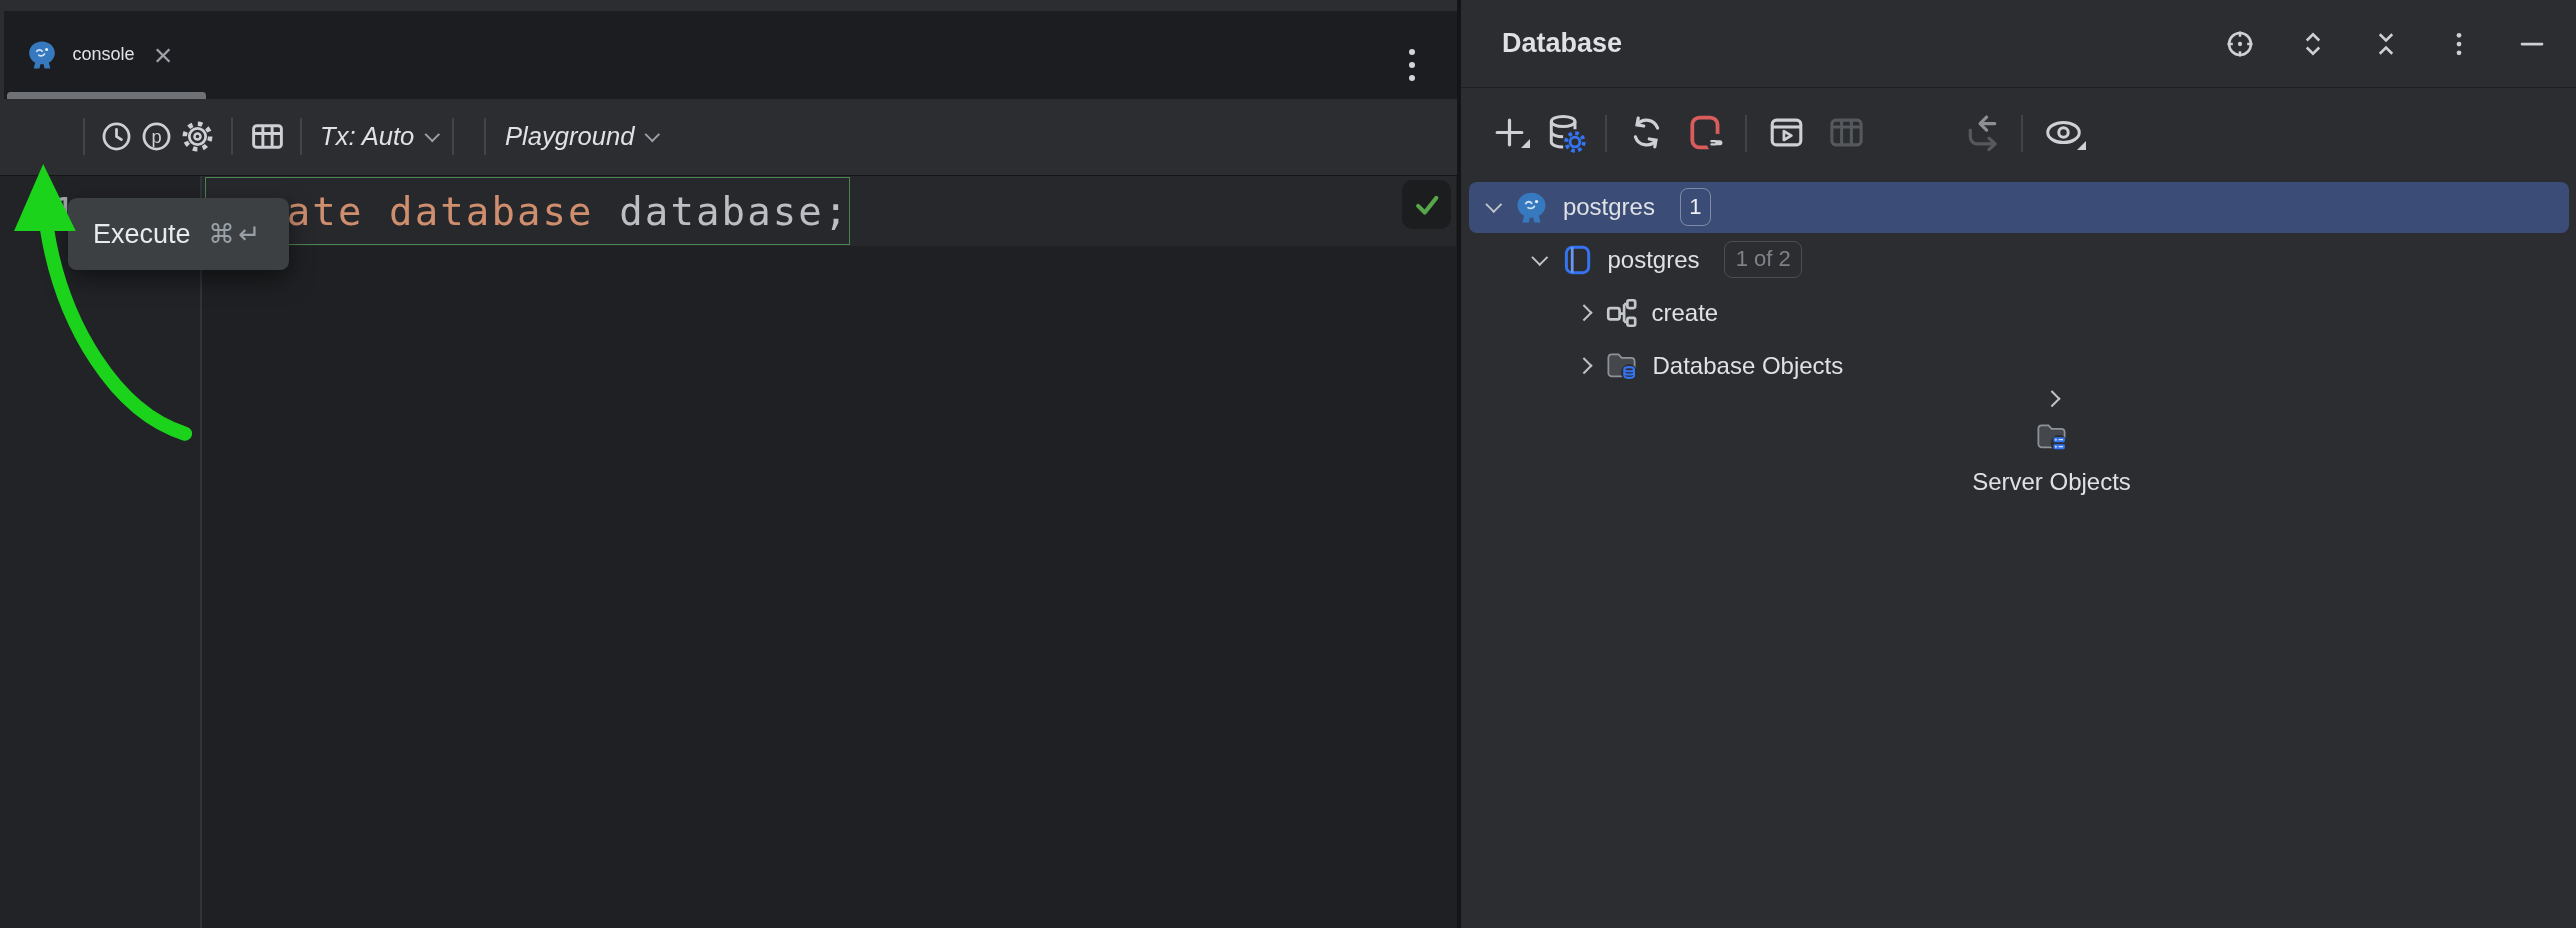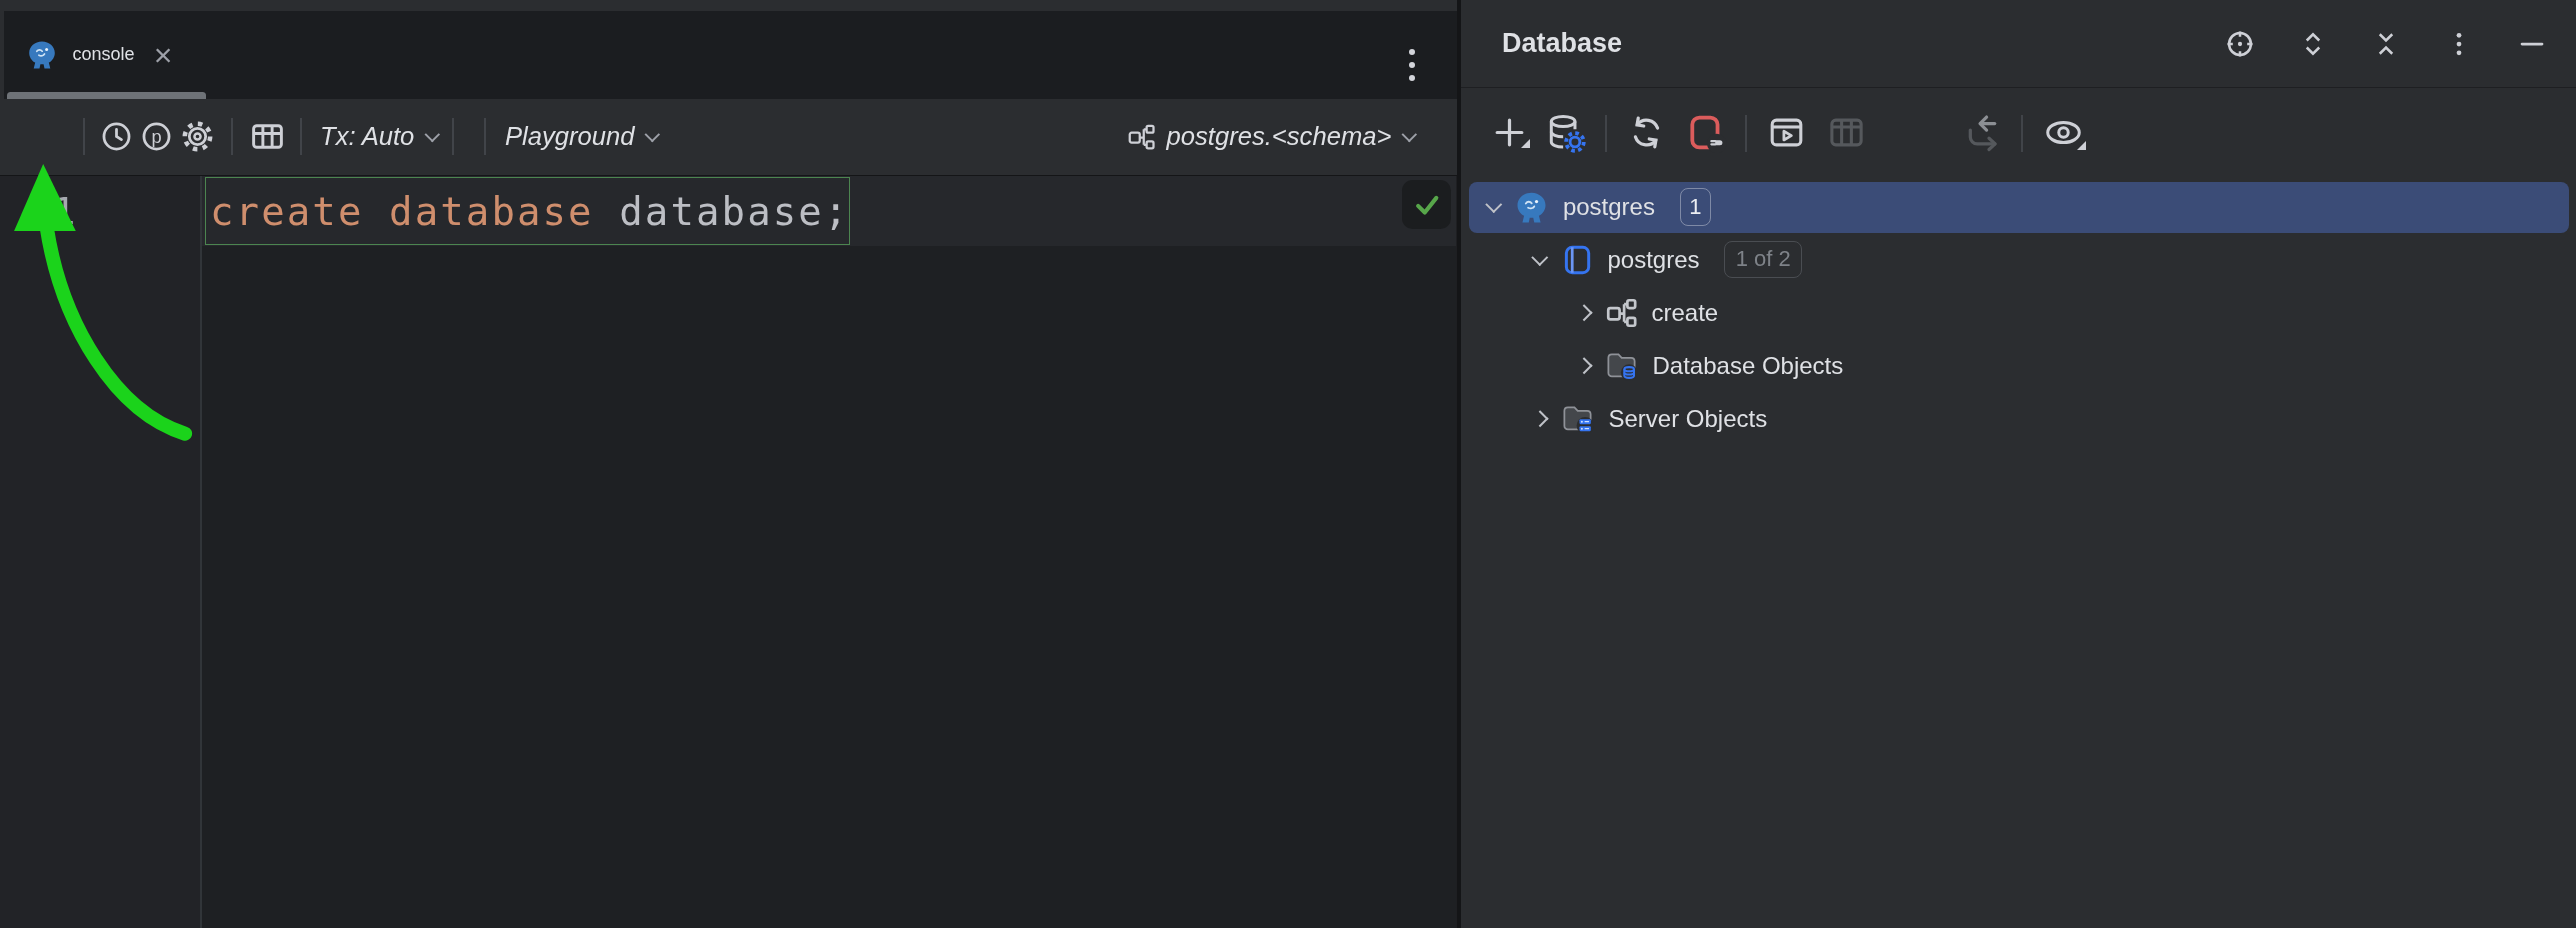--- a/index.html
+++ b/index.html
@@ -156,52 +156,42 @@
 
       <div class="stop-sq"></div>
 
       <div class="tb-sep" style="left:484px"></div>
 
       <div class="tb-item" style="left:505px">
         <span class="tb-label">Playground</span>
         <span class="chev-dn"></span>
       </div>
 
-      <div class="tb-item" style="left:1126px">
-        <span style="margin-right:10.6px">
-          <svg width="30" height="30" viewBox="0 0 24 24">
-              <g fill="none" stroke="#ced0d6" stroke-width="1.8">
-                <rect x="3" y="8.5" width="8" height="8" rx="1.5"></rect>
-                <rect x="16.5" y="3" width="5.5" height="5.5" rx="1.2"></rect>
-                <rect x="16.5" y="15.5" width="5.5" height="5.5" rx="1.2"></rect>
-                <path d="M11 12.5h3.2M14.2 5.8v12.4M14.2 5.8h2.3M14.2 18.2h2.3"></path>
-              </g>
-            </svg>
-        </span>
-        <span class="tb-label">postgres.&lt;schema&gt;</span>
-        <span class="chev-dn"></span>
-      </div>
     </div>
 
     <div class="gutter"></div>
     <div class="editor"></div>
     <div class="cur-row"></div>
     <div class="gutter-line"></div>
     <div class="line-num">1</div>
     <div class="stmt-box"></div>
     <div class="code-line"><span class="kw">create database</span><span class="ident"> database</span><span class="punct">;</span></div>
 
     <div class="check-chip">
       <span>
         <svg width="32" height="32" viewBox="0 0 36 36">
             <path d="M8 19l7.5 7.5L28.5 10" fill="none" stroke="#57a64a" stroke-width="4.6" stroke-linecap="round" stroke-linejoin="round"></path>
           </svg>
       </span>
     </div>
 
+    <div class="tooltip">
+      <span class="tl">Execute</span>
+      <span class="ts">⌘↵</span>
+    </div>
 
     <svg class="annot-arrow" viewBox="0 0 320 560">
       <path d="M210 342 C 132 318, 70 218, 53 108" fill="none" stroke="#1bd31b" stroke-width="16" stroke-linecap="round"></path>
       <polygon points="49,36 16,112 86,112" fill="#1bd31b"></polygon>
     </svg>
   </div>
 
   <div class="pane-divider"></div>
 
   <div class="db-panel">
@@ -395,21 +385,21 @@
             <g fill="none" stroke="#3574f0" stroke-width="1.9">
                 <ellipse cx="23" cy="19.4" rx="4.4" ry="1.9"></ellipse>
                 <path d="M18.6 19.4v6c0 1.1 2 1.9 4.4 1.9s4.4-.8 4.4-1.9v-6"></path>
                 <path d="M18.6 22.4c0 1.1 2 1.9 4.4 1.9s4.4-.8 4.4-1.9"></path>
               </g>
           </svg>
         </span>
         <span class="tree-label">Database Objects</span>
       </div>
 
-      <div class="tree-row" style="top:215px; padding-left:65px;">
+      <div class="tree-row" style="top:215px; padding-left:65px;flex-direction:column;">
         <span class="tchev right"></span>
         <span>
           <svg width="35" height="35" viewBox="0 0 32 32">
             <path d="M4 9c0-1.8 1.4-3.2 3.2-3.2h6l3 3.2h8.6C26.6 9 28 10.4 28 12.2v10.6c0 1.8-1.4 3.2-3.2 3.2H7.2C5.4 26 4 24.6 4 22.8z" fill="#44474b" stroke="#8f9298" stroke-width="1.6"></path>
             <circle cx="23" cy="22.5" r="7.8" fill="#2b2d30"></circle>
             <g>
                 <rect x="17.8" y="16.6" width="10.4" height="4.6" rx="1" fill="#3574f0"></rect>
                 <rect x="17.8" y="23" width="10.4" height="4.6" rx="1" fill="#3574f0"></rect>
                 <circle cx="20" cy="18.9" r="0.9" fill="#cfe0ff"></circle>
                 <circle cx="20" cy="25.3" r="0.9" fill="#cfe0ff"></circle>

